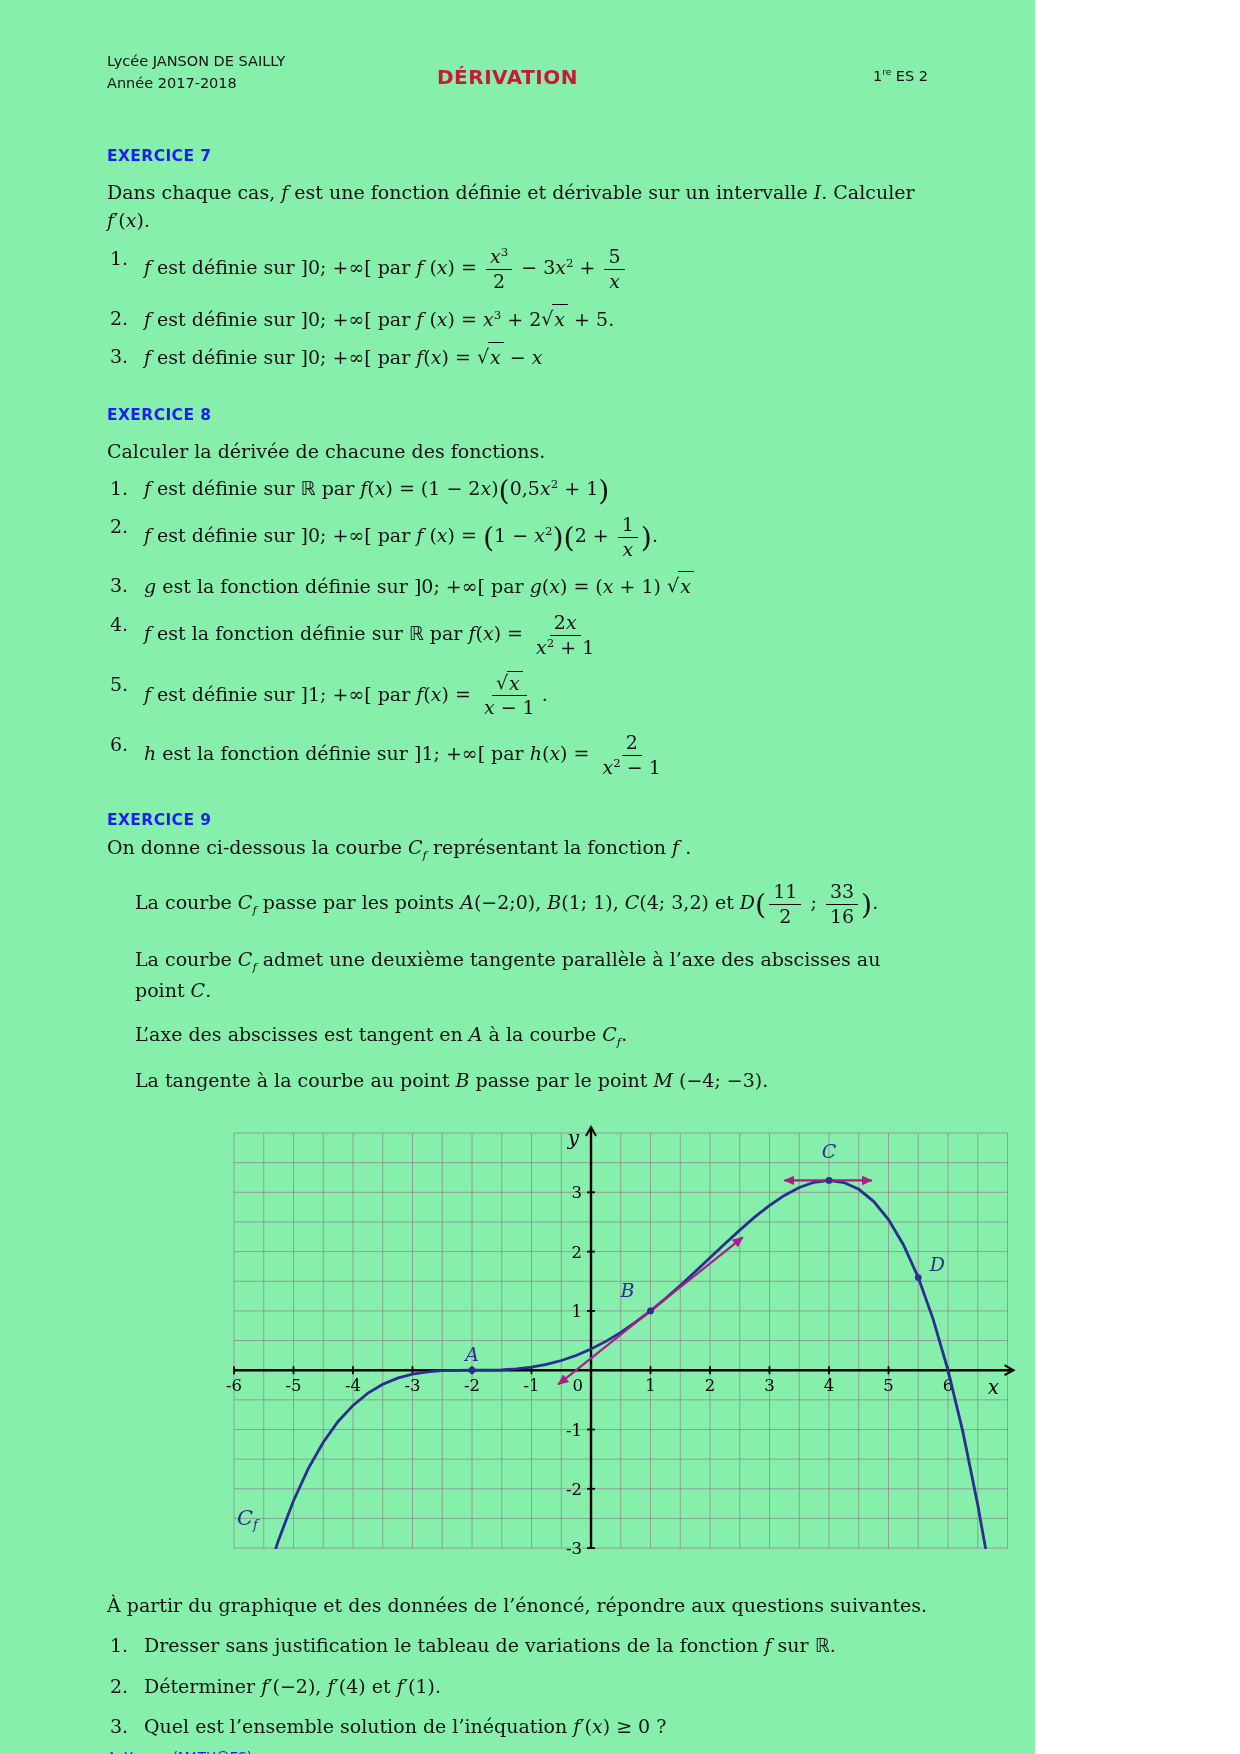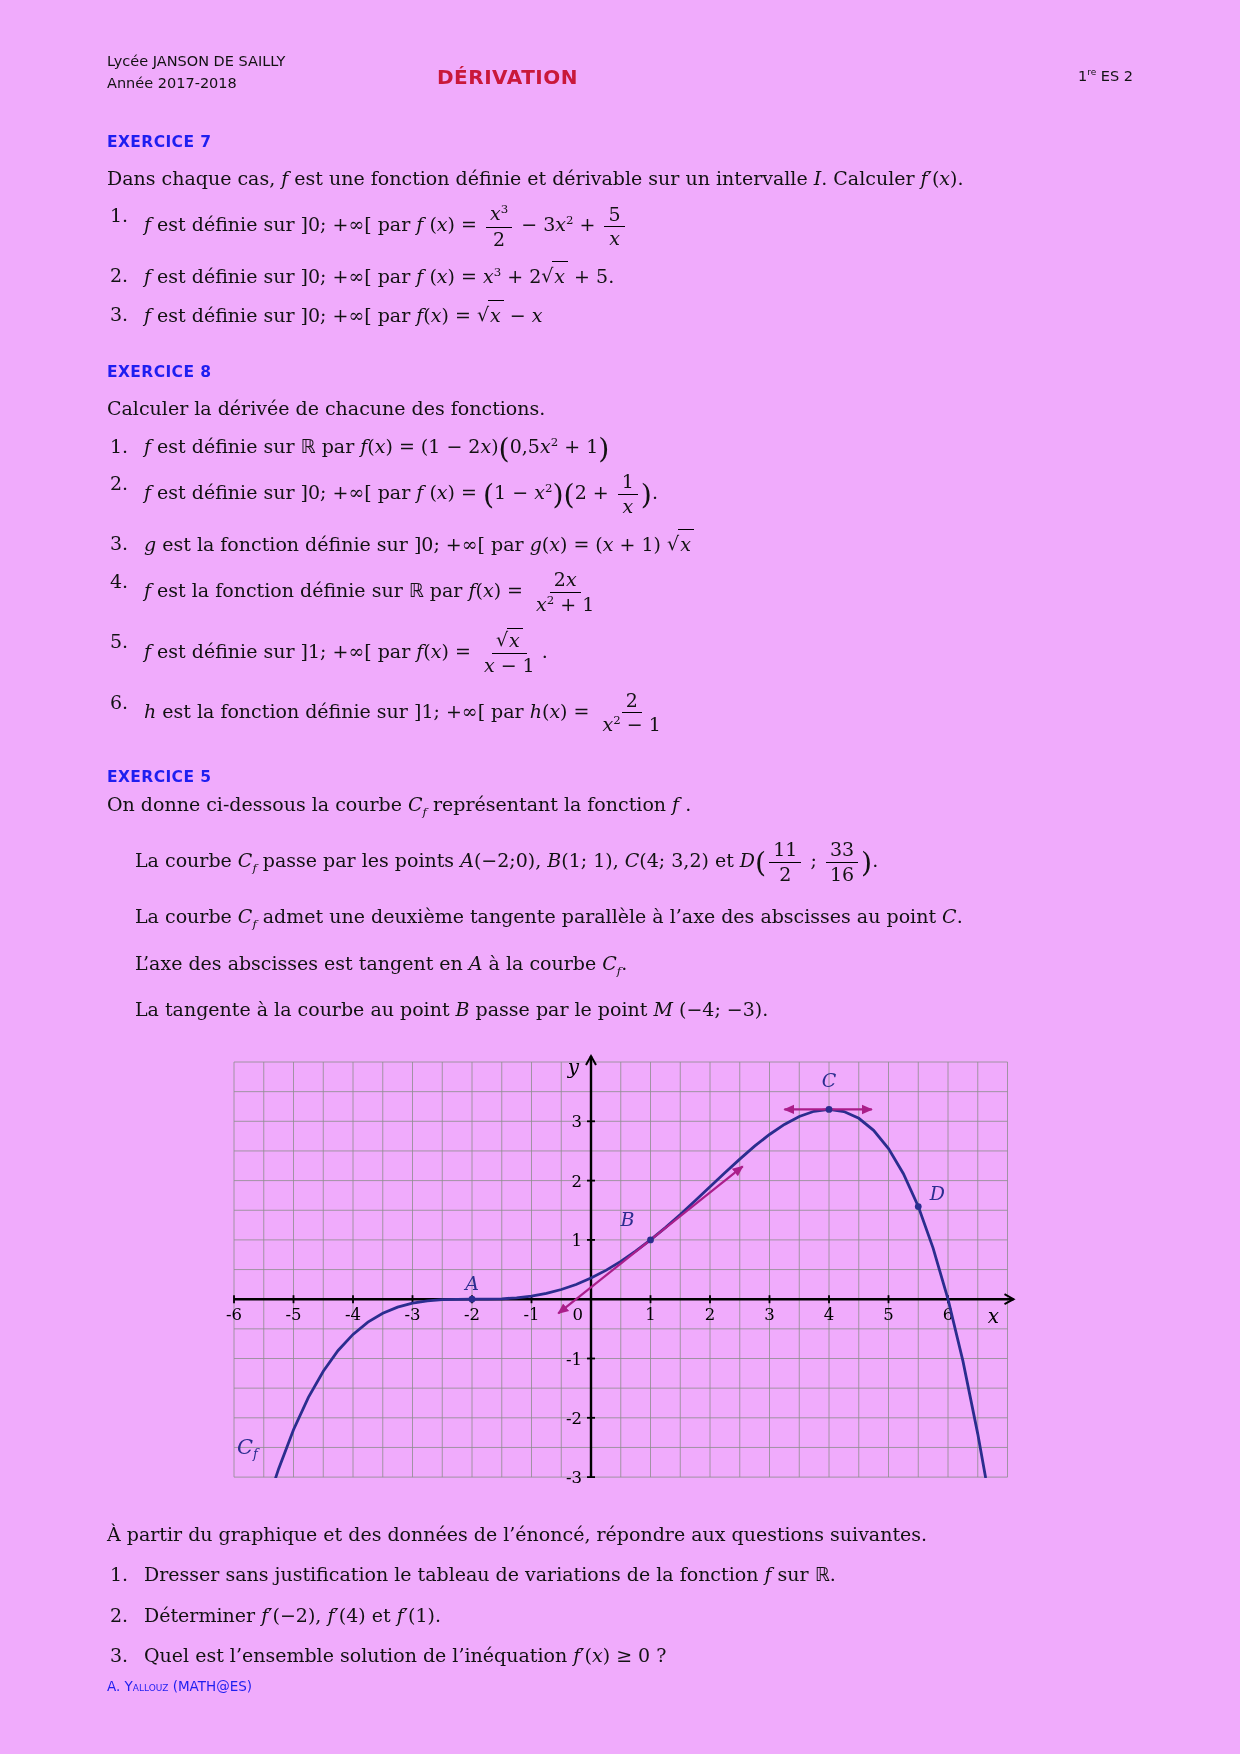--- a/index.html
+++ b/index.html
@@ -1,29 +1,29 @@
 <!DOCTYPE html>
 <html style="--title-red: #c9183a; --heading-blue: #1e1ef0;"><head>
 <meta charset="utf-8">
 <style>
   html,body{margin:0;padding:0;background:#fff;}
-  .page{position:relative;width:1240px;height:1754px;box-sizing:border-box;
-        padding:50px 107px 0 107px;overflow:hidden;background:#f0abfc;
+  .page{position:relative;width:1035px;height:1754px;box-sizing:border-box;
+        padding:50px 107px 0 107px;overflow:hidden;background:#86efac;
         font-family:"DejaVu Serif",serif;font-size:19px;color:#121212;}
   
   header{display:flex;align-items:flex-start;font-family:"DejaVu Sans",sans-serif;}
   .h-left{width:330px;font-size:14.5px;line-height:1.55;}
   .h-center{flex:1;text-align:left;font-size:20px;font-weight:bold;
             letter-spacing:.5px;padding-top:15px;color:var(--title-red,#c9183a);}
   .h-right{width:330px;text-align:right;font-size:14.5px;padding-top:17px;}
   .h-right sup{font-size:62%;}
   
   .exh{font-family:"DejaVu Sans",sans-serif;font-weight:bold;font-size:15.5px;
        color:var(--heading-blue,#1e1ef0);letter-spacing:.4px;margin:0;}
-  .mt38{margin-top:38px}.mt34{margin-top:34px}.mt30{margin-top:30px}
+  .mt38{margin-top:52px}.mt34{margin-top:34px}.mt30{margin-top:30px}
   
   .line{margin:13px 0 0 0;line-height:1.5;}
   .item{display:flex;margin:9px 0 0 0;line-height:1.5;}
   .item .num{flex:none;width:34px;padding-left:3px;}
   .item .rich{flex:1;}
   .blockline{margin:15px 0 0 28px;line-height:1.5;}
   
   .mi{font-style:italic;}
   .mbb{font-family:"DejaVu Sans",sans-serif;}
   .mbig{font-size:150%;line-height:0;vertical-align:-0.16em;}
@@ -127,21 +127,21 @@
     <div class="item">
         <span class="num">6.</span>
         <div class="rich"><span class="mi">h</span><span class="mr"> est la fonction définie sur ]1; +∞[ par </span><span class="mi">h</span><span class="mr">(</span><span class="mi">x</span><span class="mr">) = </span><span class="frac">
             <span class="fnum"><span class="mr">2</span></span>
             <span class="fden"><span class="mi">x</span><sup class="msup">2</sup><span class="mr"> − 1</span></span>
           </span></div>
       </div>
   </section>
 
   <section>
-    <h2 class="exh mt30">EXERCICE 5</h2>
+    <h2 class="exh mt30">EXERCICE 9</h2>
     <p class="line" style="margin-top:4px"><span class="mr">On donne ci-dessous la courbe </span><span class="mi">C</span><sub class="msub">f</sub><span class="mr"> représentant la fonction </span><span class="mi">f</span><span class="mr"> .</span></p>
     <p class="blockline"><span class="mr">La courbe </span><span class="mi">C</span><sub class="msub">f</sub><span class="mr"> passe par les points </span><span class="mi">A</span><span class="mr">(−2;0), </span><span class="mi">B</span><span class="mr">(1; 1), </span><span class="mi">C</span><span class="mr">(4; 3,2) et </span><span class="mi">D</span><span class="mbig">(</span><span class="frac">
           <span class="fnum"><span class="mr">11</span></span>
           <span class="fden"><span class="mr">2</span></span>
         </span><span class="mr"> ; </span><span class="frac">
           <span class="fnum"><span class="mr">33</span></span>
           <span class="fden"><span class="mr">16</span></span>
         </span><span class="mbig">)</span><span class="mr">.</span></p>
     <p class="blockline"><span class="mr">La courbe </span><span class="mi">C</span><sub class="msub">f</sub><span class="mr"> admet une deuxième tangente parallèle à l’axe des abscisses au point </span><span class="mi">C</span><span class="mr">.</span></p>
     <p class="blockline"><span class="mr">L’axe des abscisses est tangent en </span><span class="mi">A</span><span class="mr"> à la courbe </span><span class="mi">C</span><sub class="msub">f</sub><span class="mr">.</span></p>

